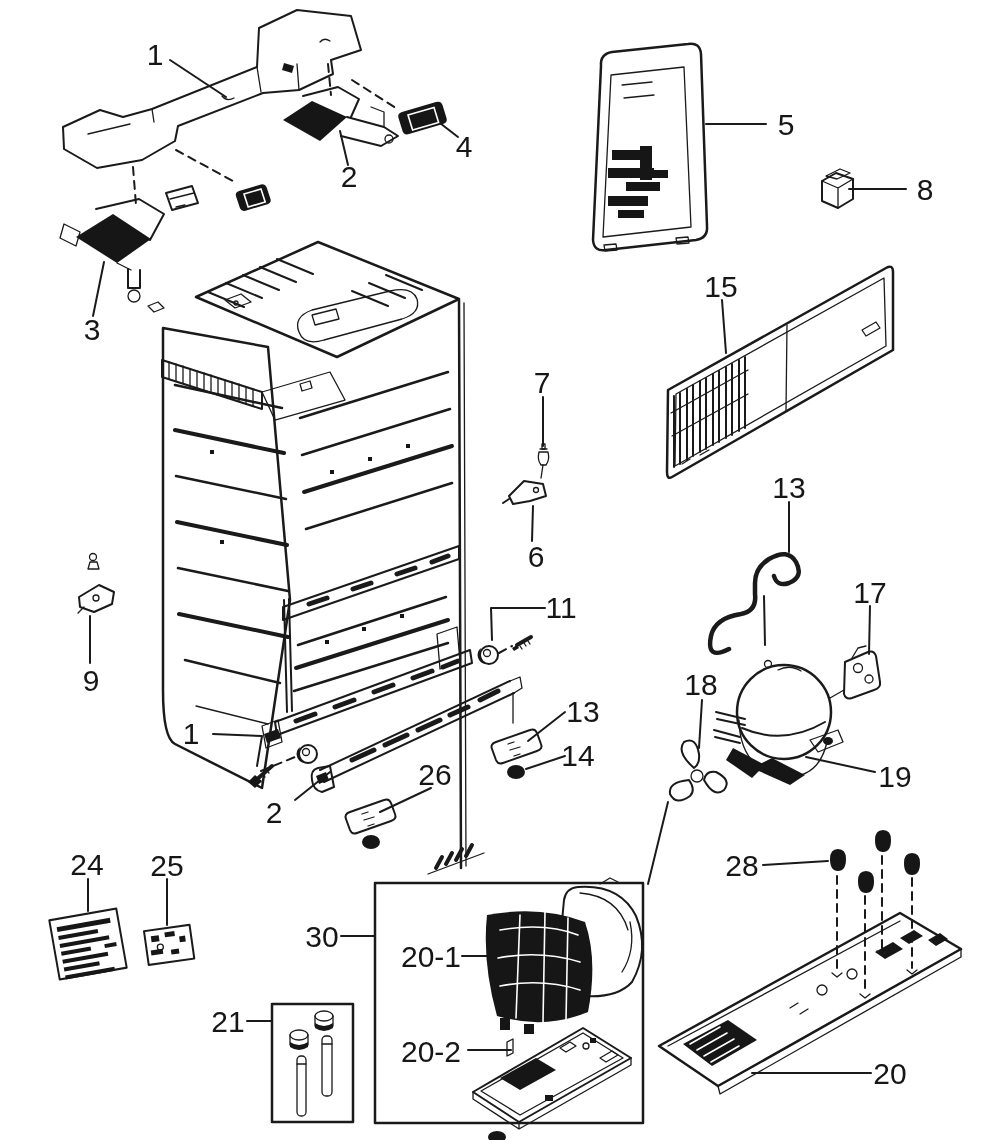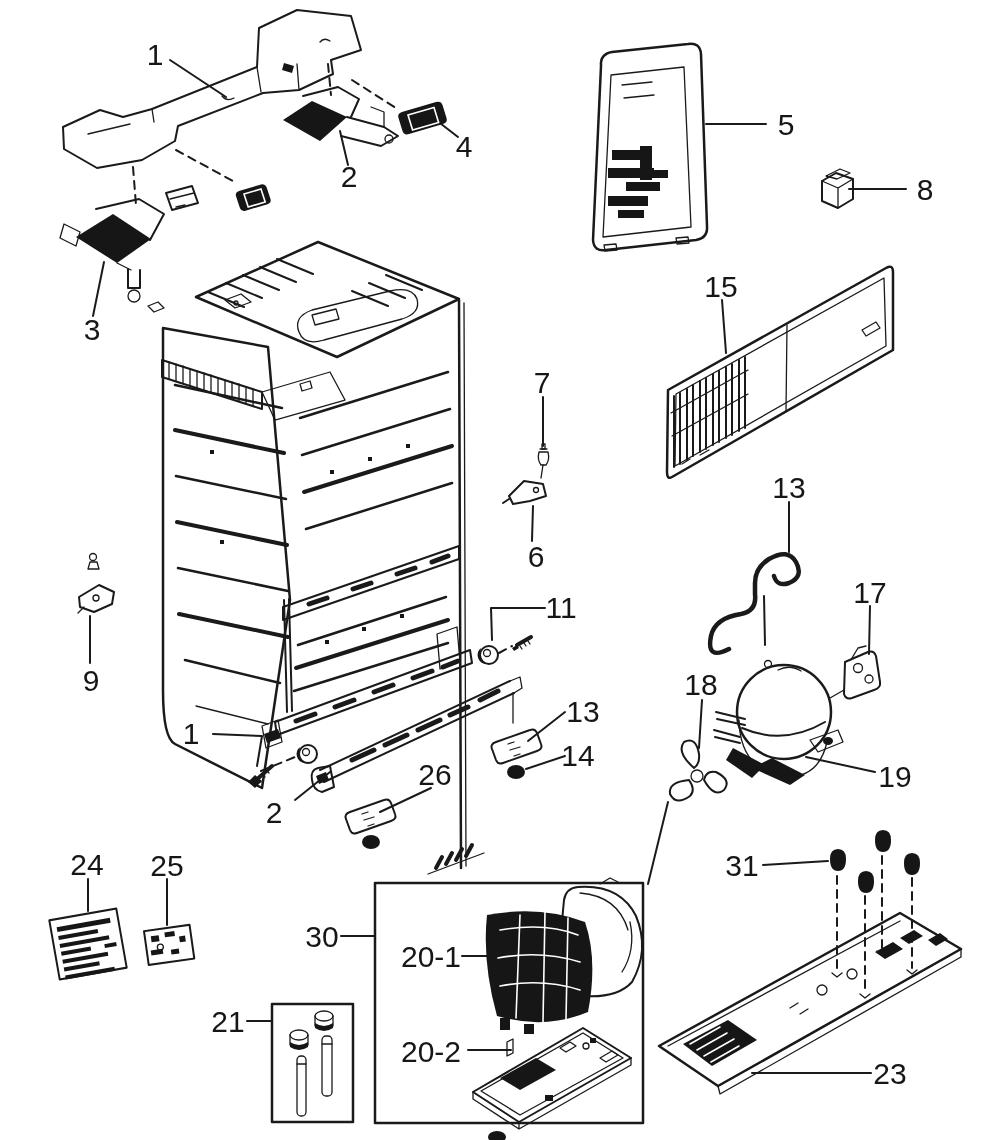--- a/index.html
+++ b/index.html
@@ -360,19 +360,19 @@
   <div class="callout" style="left:578px;top:756px">14</div>
   <div class="callout" style="left:721px;top:287px">15</div>
   <div class="callout" style="left:789px;top:488px">13</div>
   <div class="callout" style="left:870px;top:593px">17</div>
   <div class="callout" style="left:895px;top:777px">19</div>
   <div class="callout" style="left:701px;top:685px">18</div>
   <div class="callout" style="left:322px;top:937px">30</div>
   <div class="callout" style="left:431px;top:957px">20-1</div>
   <div class="callout" style="left:431px;top:1052px">20-2</div>
   <div class="callout" style="left:228px;top:1022px">21</div>
-  <div class="callout" style="left:742px;top:866px">31</div>
-  <div class="callout" style="left:890px;top:1074px">23</div>
+  <div class="callout" style="left:742px;top:866px">28</div>
+  <div class="callout" style="left:890px;top:1074px">20</div>
   <div class="callout" style="left:87px;top:865px">24</div>
   <div class="callout" style="left:167px;top:866px">25</div>
   <div class="callout" style="left:435px;top:775px">26</div>
 
 </div>
 
 </body></html>

